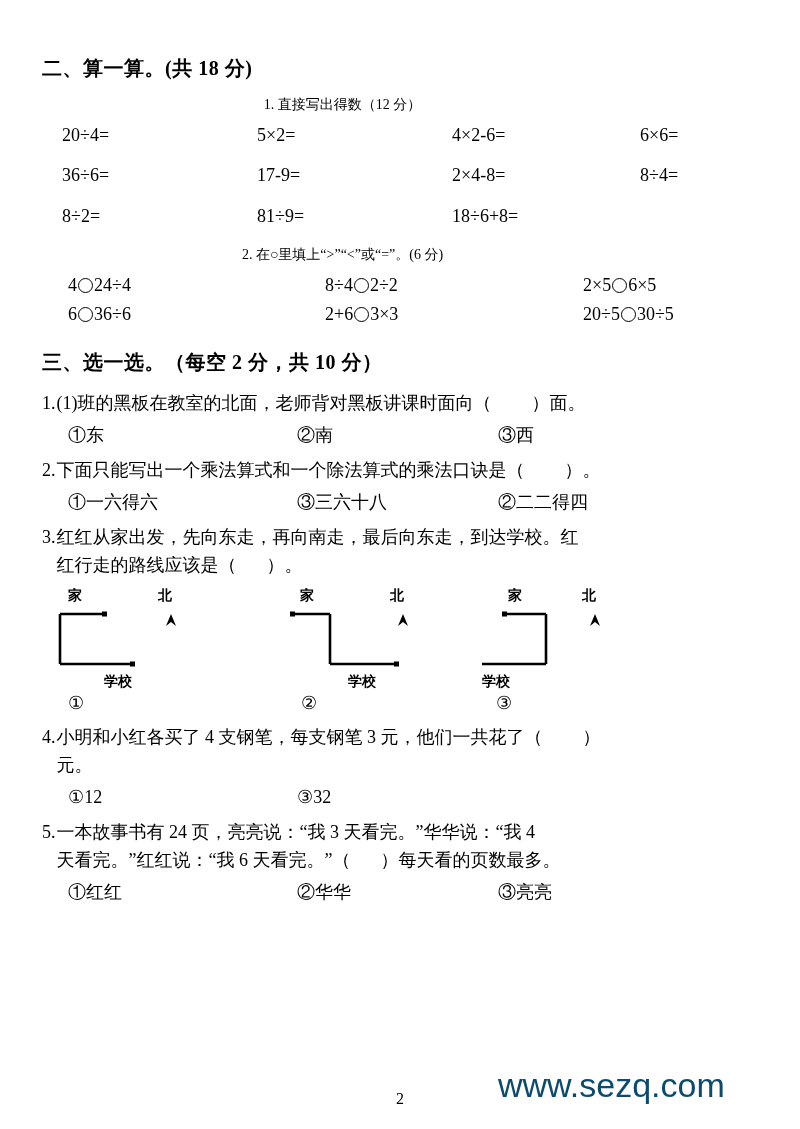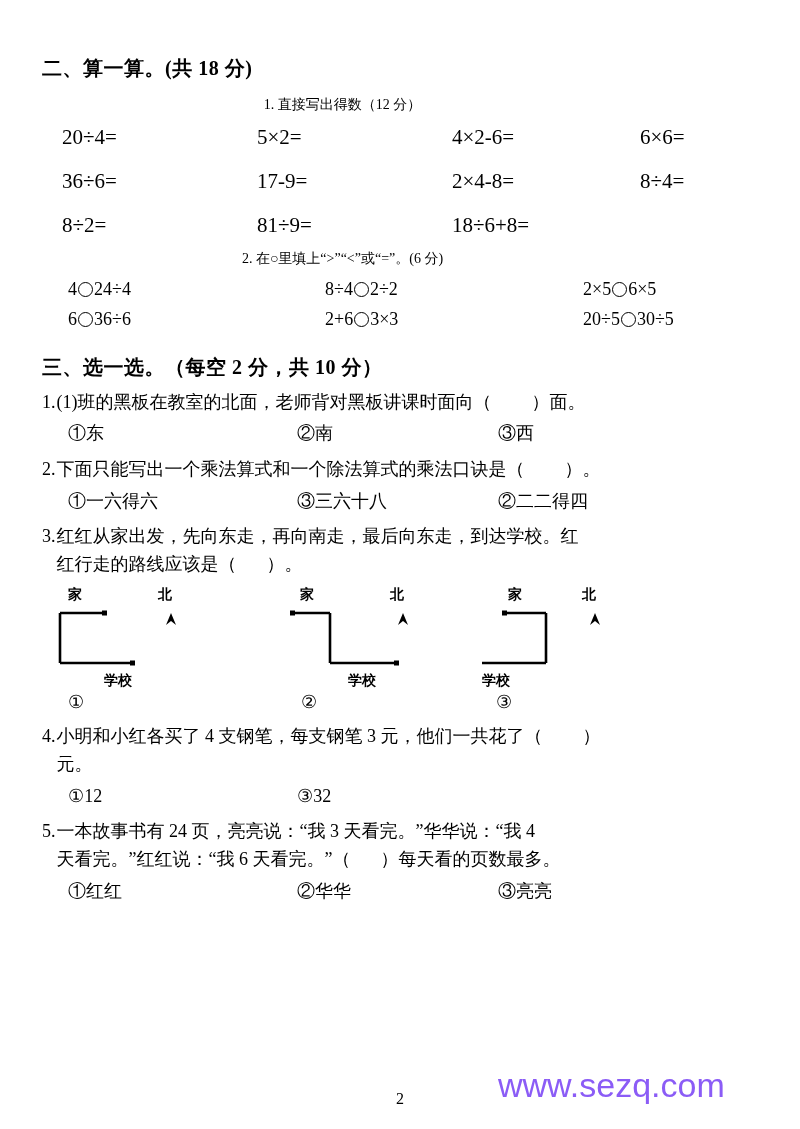--- a/index.html
+++ b/index.html
@@ -27,21 +27,21 @@
   
   .section-heading {
     font-size: 20px;
     font-weight: bold;
     letter-spacing: 0.5px;
     margin: 0 0 16px 0;
     line-height: 1.2;
   }
   .section-heading.sec3 {
     margin-top: 24px;
-    margin-bottom: 10px;
+    margin-bottom: 16px;
   }
 
   
   .prob-head {
     font-size: 14px;
     line-height: 1.35;
     margin: 0 0 10px 0;
     white-space: nowrap;
     text-align: center;
   }
@@ -57,22 +57,22 @@
   }
   .q-body {
     flex: 1 1 auto;
   }
 
   
   .calc-grid {
     display: grid;
     grid-template-columns: 195px 195px 188px auto;
     row-gap: 19px;
-    font-size: 21px;
-    margin: 0 0 12px 20px;
+    font-size: 18px;
+    margin: 0 0 18px 20px;
     line-height: 1.2;
   }
   .calc-cell { white-space: nowrap; }
 
   
   .cmp-grid {
     display: grid;
     grid-template-columns: 257px 258px auto;
     row-gap: 8px;
     font-size: 18px;
@@ -145,21 +145,21 @@
     right: 0;
     top: 1090px;
     text-align: center;
     font-size: 16px;
   }
   .watermark {
     position: absolute;
     left: 498px;
     top: 1066px;
     font-size: 34px;
-    color: #8b5cf6;
+    color: #0c4a6e;
     font-family: "Liberation Sans", "DejaVu Sans", sans-serif;
     letter-spacing: 0px;
     white-space: nowrap;
   }
 </style>
 </head>
 <body>
 
 <div class="page">
 

